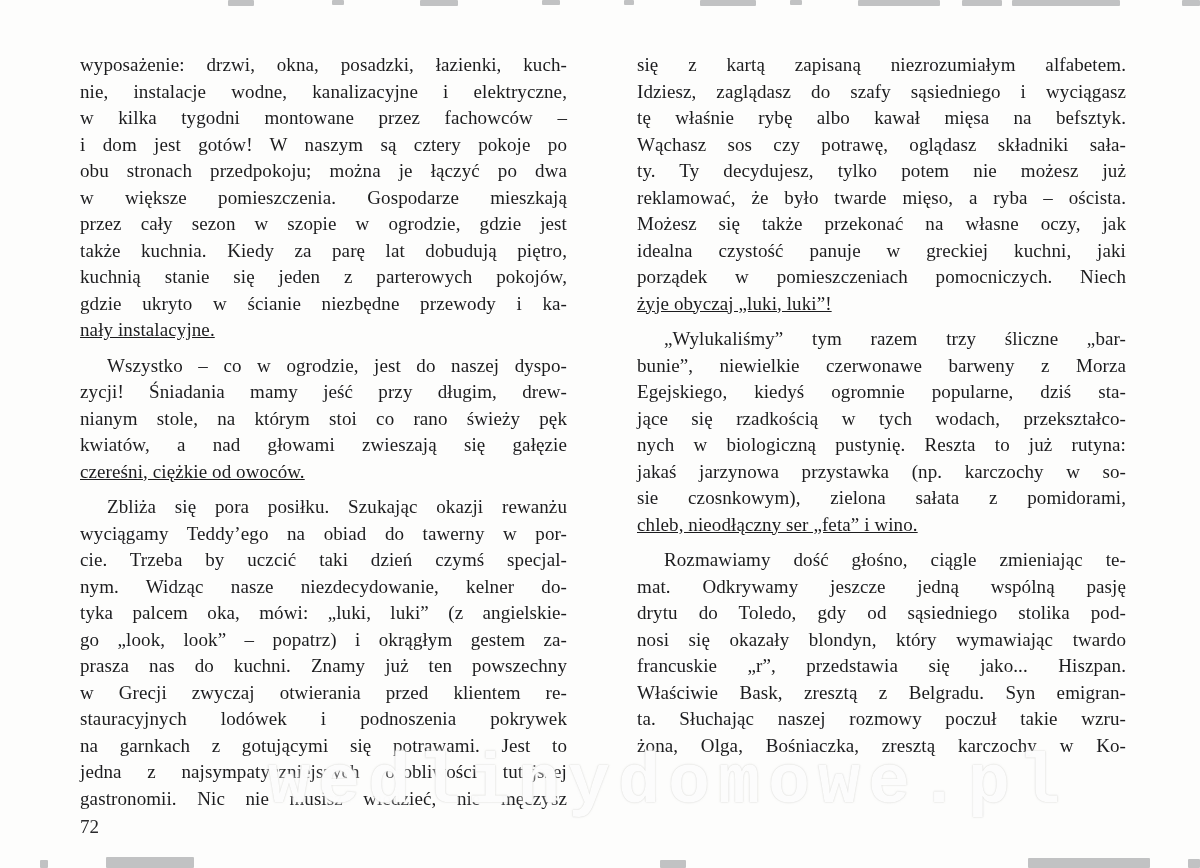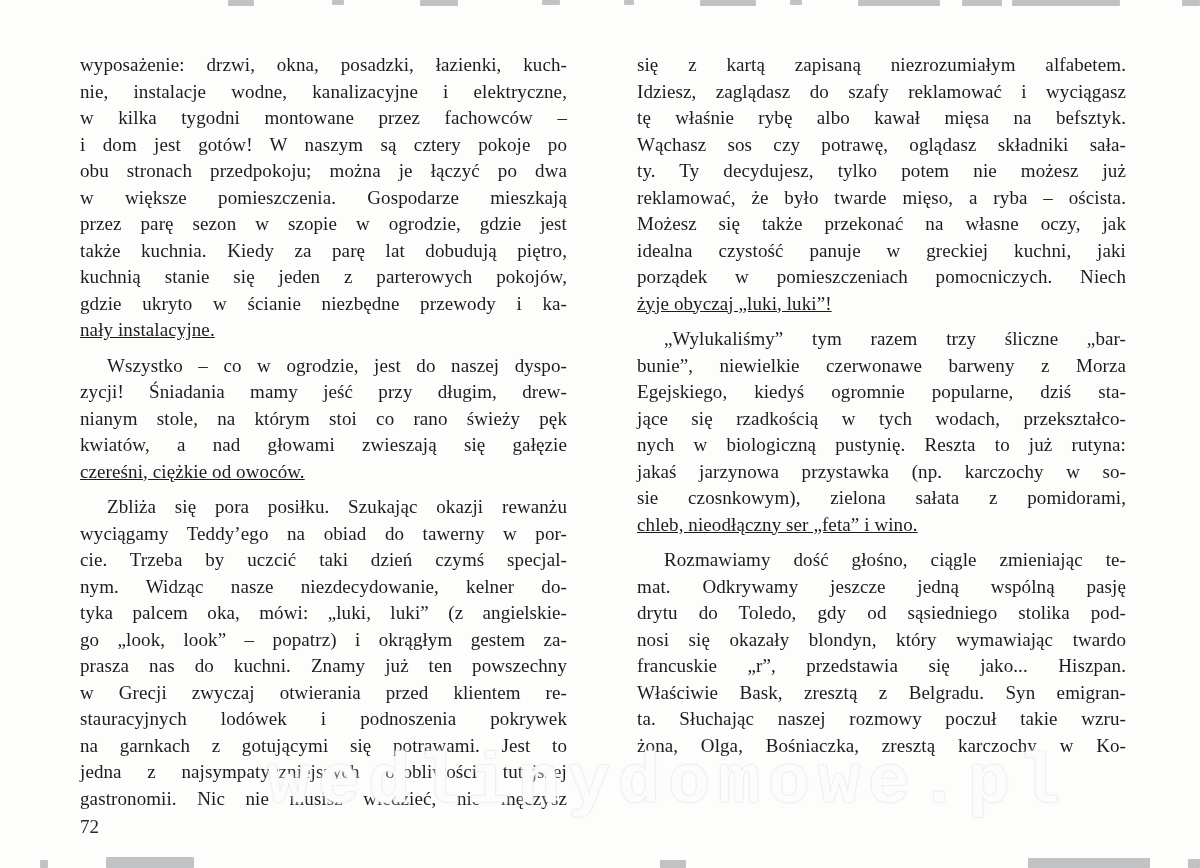--- a/index.html
+++ b/index.html
@@ -84,21 +84,21 @@
     <div class="scan-mark" style="left:1182px; top:0; width:18px; height:6px;"></div>
   </div>
 
   <div id="left-column" class="text-column">
       <div class="line">wyposażenie: drzwi, okna, posadzki, łazienki, kuch-</div>
       <div class="line">nie, instalacje wodne, kanalizacyjne i elektryczne,</div>
       <div class="line">w kilka tygodni montowane przez fachowców –</div>
       <div class="line">i dom jest gotów! W naszym są cztery pokoje po</div>
       <div class="line">obu stronach przedpokoju; można je łączyć po dwa</div>
       <div class="line">w większe pomieszczenia. Gospodarze mieszkają</div>
-      <div class="line">przez parę sezon w szopie w ogrodzie, gdzie jest</div>
+      <div class="line">przez cały sezon w szopie w ogrodzie, gdzie jest</div>
       <div class="line">także kuchnia. Kiedy za parę lat dobudują piętro,</div>
       <div class="line">kuchnią stanie się jeden z parterowych pokojów,</div>
       <div class="line">gdzie ukryto w ścianie niezbędne przewody i ka-</div>
       <div class="line pend">nały instalacyjne.</div>
       <div class="line indent">Wszystko – co w ogrodzie, jest do naszej dyspo-</div>
       <div class="line">zycji! Śniadania mamy jeść przy długim, drew-</div>
       <div class="line">nianym stole, na którym stoi co rano świeży pęk</div>
       <div class="line">kwiatów, a nad głowami zwieszają się gałęzie</div>
       <div class="line pend">czereśni, ciężkie od owoców.</div>
       <div class="line indent">Zbliża się pora posiłku. Szukając okazji rewanżu</div>
@@ -110,21 +110,21 @@
       <div class="line">prasza nas do kuchni. Znamy już ten powszechny</div>
       <div class="line">w Grecji zwyczaj otwierania przed klientem re-</div>
       <div class="line">stauracyjnych lodówek i podnoszenia pokrywek</div>
       <div class="line">na garnkach z gotującymi się potrawami. Jest to</div>
       <div class="line">jedna z najsympatyczniejszych osobliwości tutejszej</div>
       <div class="line">gastronomii. Nic nie musisz wiedzieć, nie męczysz</div>
     </div>
 
   <div id="right-column" class="text-column">
       <div class="line">się z kartą zapisaną niezrozumiałym alfabetem.</div>
-      <div class="line">Idziesz, zaglądasz do szafy reklamować i wyciągasz</div>
+      <div class="line">Idziesz, zaglądasz do szafy sąsiedniego i wyciągasz</div>
       <div class="line">tę właśnie rybę albo kawał mięsa na befsztyk.</div>
       <div class="line">Wąchasz sos czy potrawę, oglądasz składniki sała-</div>
       <div class="line">ty. Ty decydujesz, tylko potem nie możesz już</div>
       <div class="line">reklamować, że było twarde mięso, a ryba – oścista.</div>
       <div class="line">Możesz się także przekonać na własne oczy, jak</div>
       <div class="line">idealna czystość panuje w greckiej kuchni, jaki</div>
       <div class="line">porządek w pomieszczeniach pomocniczych. Niech</div>
       <div class="line pend">żyje obyczaj „luki, luki”!</div>
       <div class="line indent">„Wylukaliśmy” tym razem trzy śliczne „bar-</div>
       <div class="line">bunie”, niewielkie czerwonawe barweny z Morza</div>

